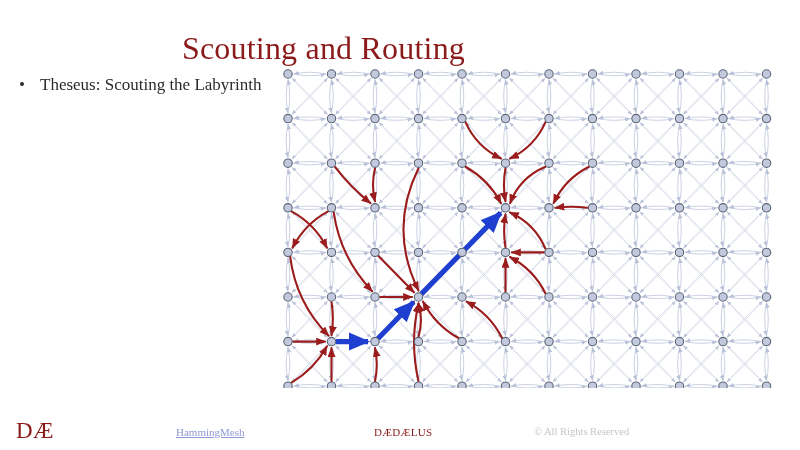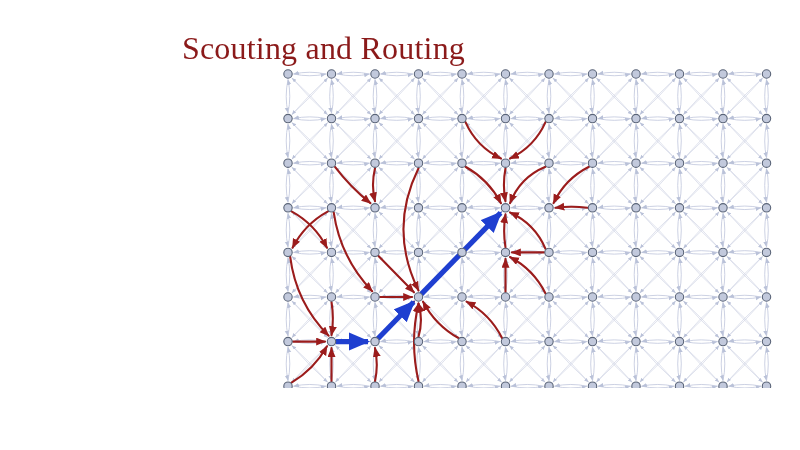--- a/index.html
+++ b/index.html
@@ -119,20 +119,26 @@
     line-height: 14px;
   }
 </style>
 </head>
 <body>
 
 <div id="slide">
 
   <h1 id="slide-title">Scouting and Routing</h1>
 
+  <ul id="bullet-list">
+    <li>
+      <span class="bullet-dot"></span>
+      <span>Theseus: Scouting the Labyrinth</span>
+    </li>
+  </ul>
 
   <div id="mesh-figure">
     <svg id="mesh-svg" width="522" height="330" viewBox="0 0 522 330">
       <defs>
         <marker id="mk-mesh" markerWidth="7" markerHeight="7" refX="6" refY="2.4" orient="auto" markerUnits="strokeWidth">
           <path d="M0,0 L6,2.4 L0,4.8 z" fill="#b9c1d8"></path>
         </marker>
         <marker id="mk-scout" markerWidth="5.2" markerHeight="5.2" refX="4.2" refY="1.9" orient="auto" markerUnits="strokeWidth">
           <path d="M0,0 L4.6,1.9 L0,3.8 z" fill="#9B1C1C"></path>
         </marker>
@@ -926,14 +932,20 @@
           <circle cx="283" cy="328.2" r="4.2" fill="#c2c9dc" stroke="#5a6478" stroke-width="1.1"></circle>
           <circle cx="326.5" cy="328.2" r="4.2" fill="#c2c9dc" stroke="#5a6478" stroke-width="1.1"></circle>
           <circle cx="370" cy="328.2" r="4.2" fill="#c2c9dc" stroke="#5a6478" stroke-width="1.1"></circle>
           <circle cx="413.5" cy="328.2" r="4.2" fill="#c2c9dc" stroke="#5a6478" stroke-width="1.1"></circle>
           <circle cx="457" cy="328.2" r="4.2" fill="#c2c9dc" stroke="#5a6478" stroke-width="1.1"></circle>
           <circle cx="500.5" cy="328.2" r="4.2" fill="#c2c9dc" stroke="#5a6478" stroke-width="1.1"></circle>
         </g>
     </svg>
   </div>
 
+  <div id="footer">
+    <div id="footer-logo">DÆ</div>
+    <a id="footer-link">HammingMesh</a>
+    <div id="footer-brand">DÆDÆLUS</div>
+    <div id="footer-rights">© All Rights Reserved</div>
+  </div>
 
 </div>
 
 </body></html>

